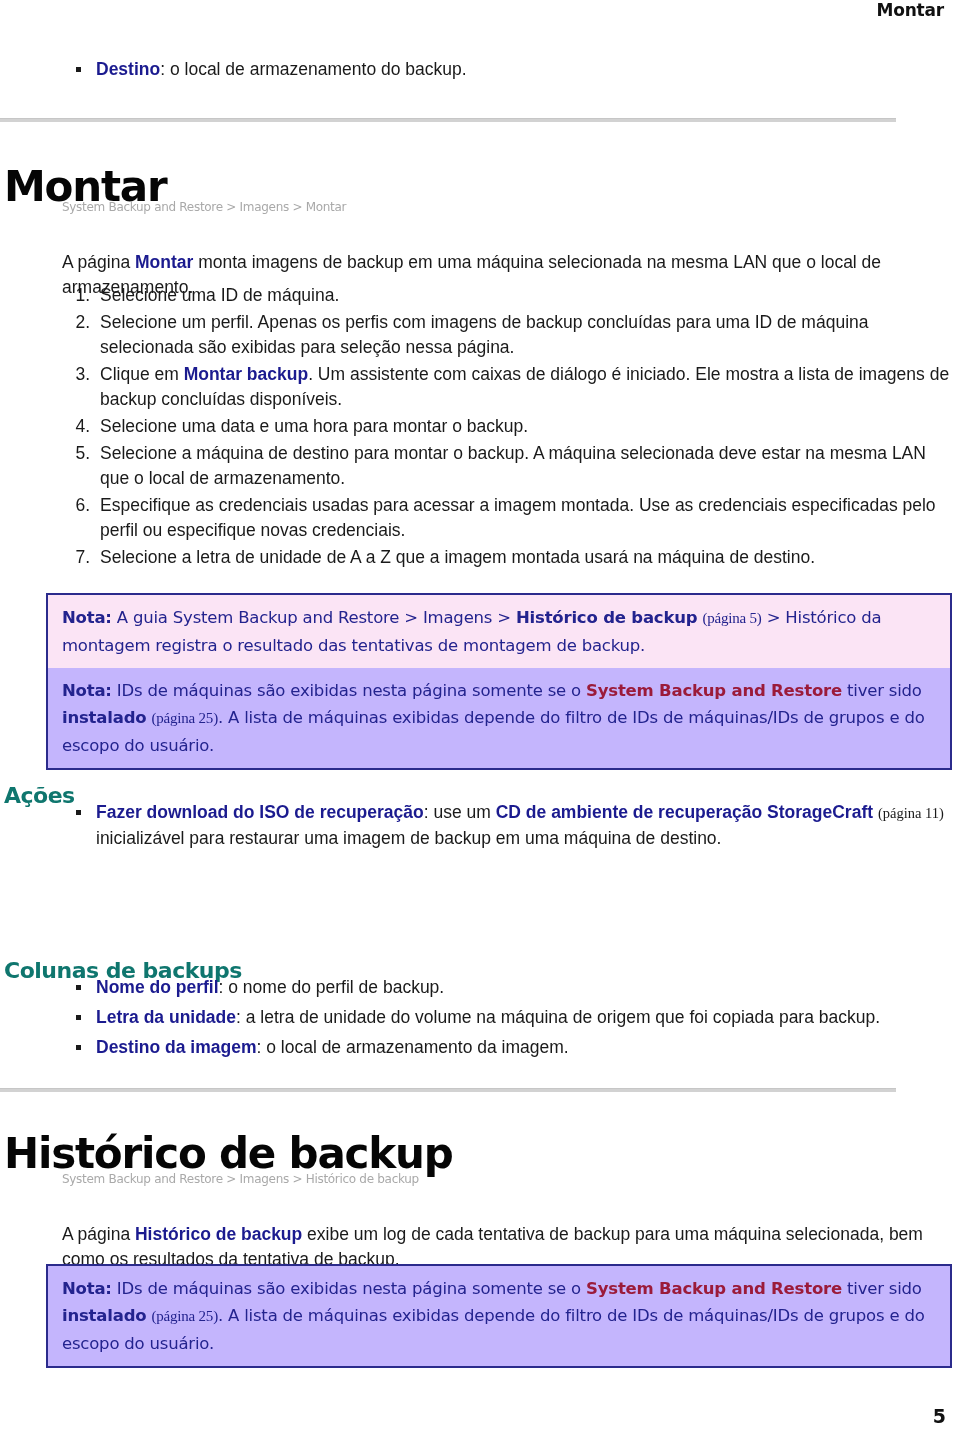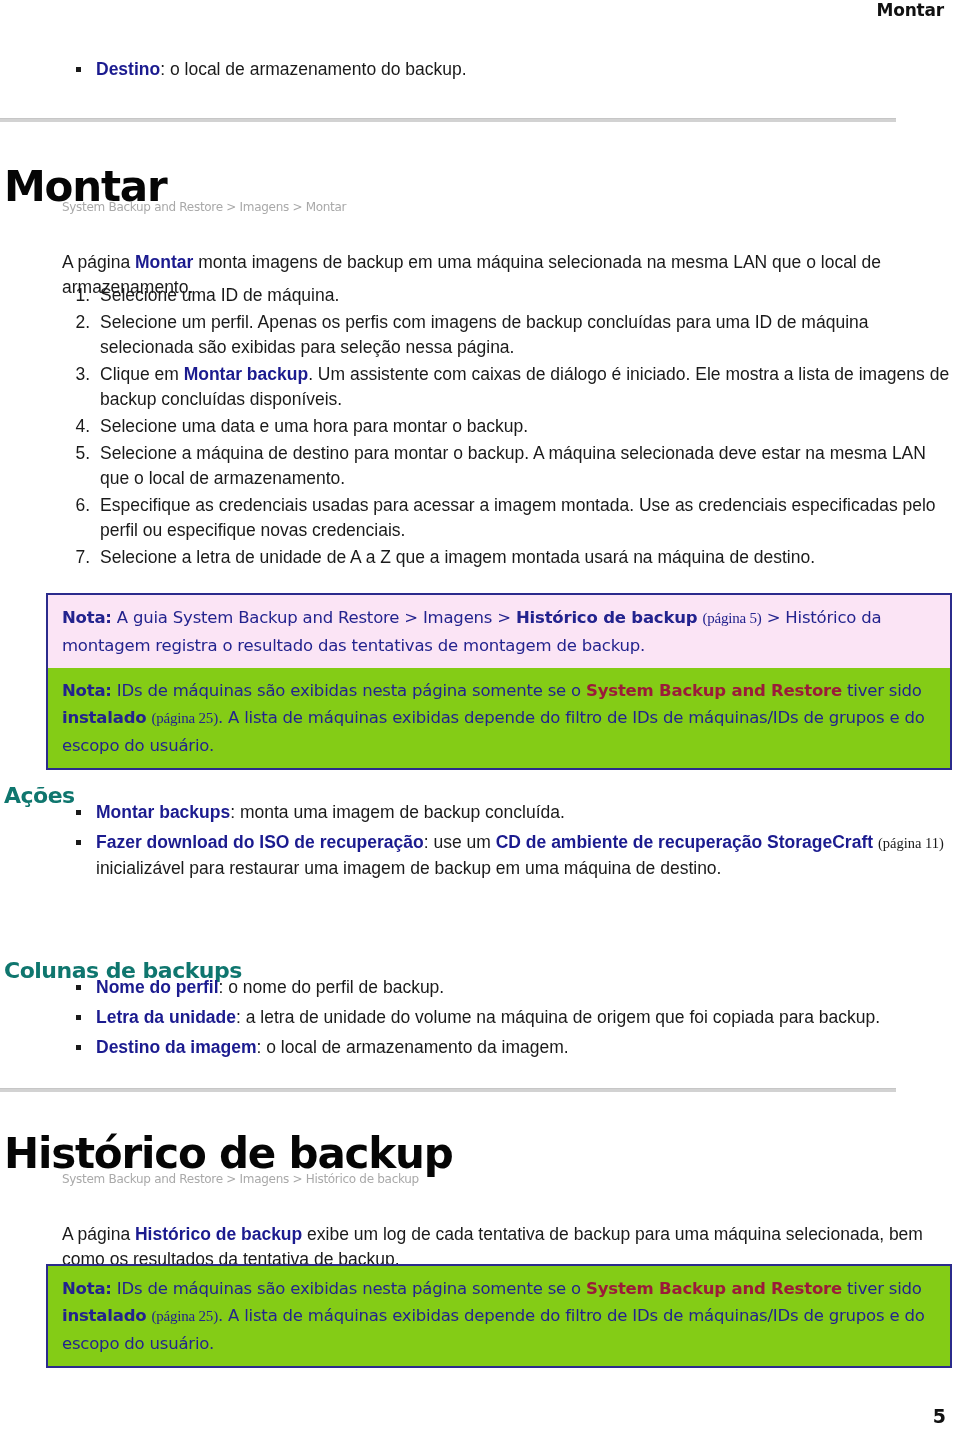--- a/index.html
+++ b/index.html
@@ -172,21 +172,21 @@
   #note-box-hist   { top: 1264px; }
 
   .note {
     padding: 9px 14px 9px 14px;
     font-size: 16.5px;
     line-height: 27px;
     color: #23238e;
     letter-spacing: -0.2px;
   }
   .note.pink  { background: #fbe4f5; }
-  .note.plain { background: #84cc16; }
+  .note.plain { background: #c4b5fd; }
   .note b { font-weight: bold; }
   .note .prod {
     color: #9b1b3a;
     font-weight: bold;
   }
   .note .pgref {
     font-family: "Liberation Serif", serif;
     font-size: 15px;
     color: #23238e;
     font-weight: normal;
@@ -259,21 +259,20 @@
     <span class="nlabel">Nota:</span><span> A guia System Backup and Restore &gt; Imagens &gt; </span><b>Histórico de backup</b> <span class="pgref">(página 5)</span><span> &gt; Histórico da montagem registra o resultado das tentativas de montagem de backup.</span>
   </div>
   <div class="note plain">
     <span class="nlabel">Nota:</span><span> IDs de máquinas são exibidas nesta página somente se o </span><span class="prod">System Backup and Restore</span><span> tiver sido </span><b>instalado</b> <span class="pgref">(página 25)</span><span>. A lista de máquinas exibidas depende do filtro de IDs de máquinas/IDs de grupos e do escopo do usuário.</span>
   </div>
 </div>
 
 <h2 class="section-heading" id="head-acoes">Ações</h2>
 <div class="bullet-group" id="bullets-acoes">
   <ul class="bullets">
-    <li><span class="lnk">Montar backups</span><span>: monta uma imagem de backup concluída.</span></li>
     <li><span class="lnk">Fazer download do ISO de recuperação</span><span>: use um </span><span class="lnk">CD de ambiente de recuperação StorageCraft</span> <span class="pg">(página 11)</span><span> inicializável para restaurar uma imagem de backup em uma máquina de destino.</span></li>
   </ul>
 </div>
 
 <h2 class="section-heading" id="head-colunas">Colunas de backups</h2>
 <div class="bullet-group" id="bullets-colunas">
   <ul class="bullets">
     <li><span class="lnk">Nome do perfil</span><span>: o nome do perfil de backup.</span></li>
     <li><span class="lnk">Letra da unidade</span><span>: a letra de unidade do volume na máquina de origem que foi copiada para backup.</span></li>
     <li><span class="lnk">Destino da imagem</span><span>: o local de armazenamento da imagem.</span></li>

